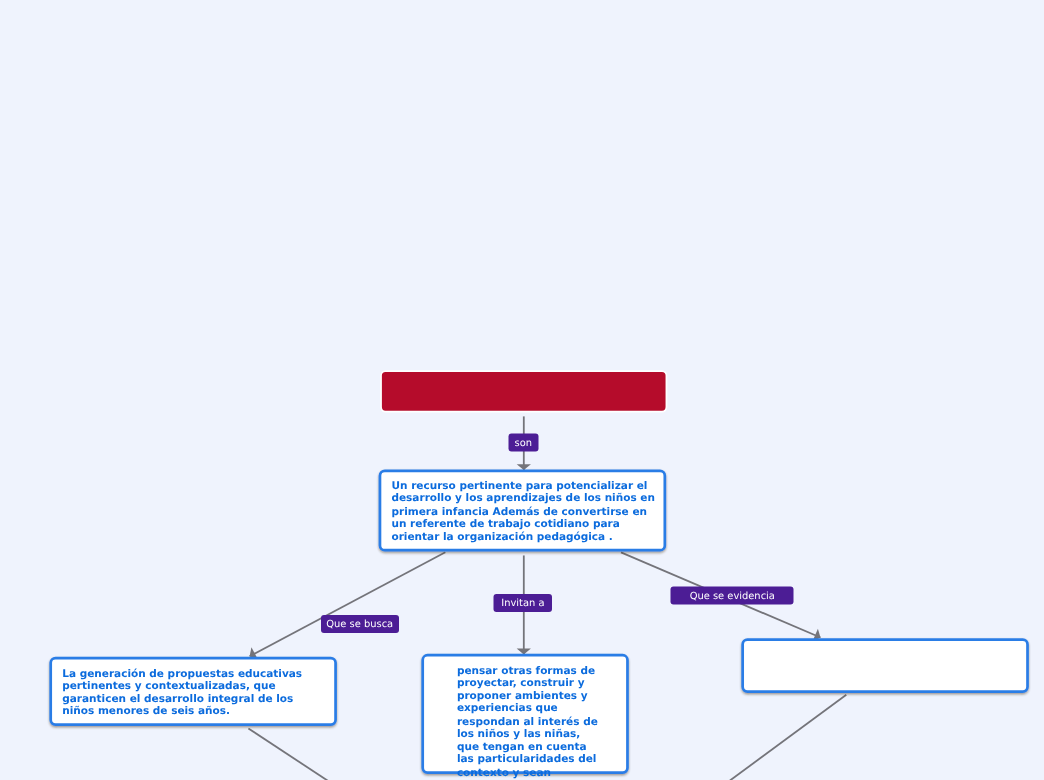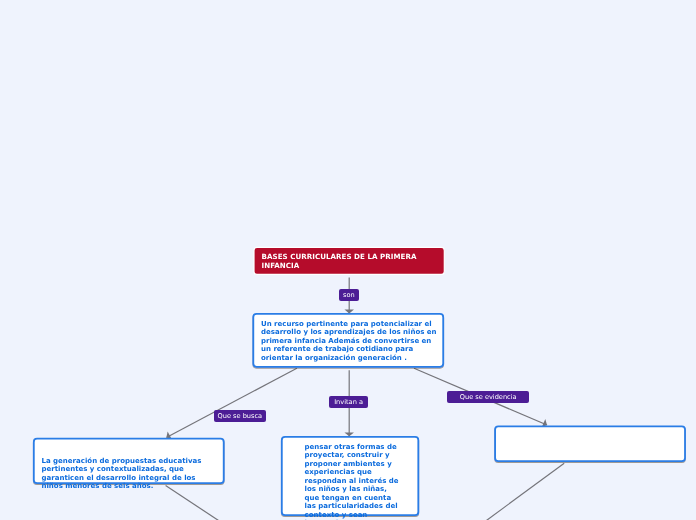--- a/index.html
+++ b/index.html
@@ -52,37 +52,34 @@
     <rect x="254" y="247.4" width="190.3" height="27" rx="3" fill="#b50c2b" stroke="#ffffff" stroke-width="1.2"></rect>
 
     <g filter="url(#nsh)" fill="#ffffff" stroke="#2b7de6" stroke-width="1.8">
       <rect x="253.31" y="313.91" width="189.9" height="52.9" rx="3.2"></rect>
       <rect x="33.81" y="438.71" width="189.9" height="44.4" rx="3.2"></rect>
       <rect x="281.81" y="436.81" width="136.5" height="78.3" rx="3.2"></rect>
       <rect x="495.11" y="426.41" width="189.9" height="34.7" rx="3.2"></rect>
     </g>
   </svg>
 
-  <div class="node root-node" style="left:254px;top:247.4px;width:190.3px;height:27px;">
-    <span>BASES CURRICULARES DE LA PRIMERA INFANCIA</span>
-  </div>
 
   <div class="badge" style="left:339.2px;top:288.7px;width:19.4px;">son</div>
 
   <div class="node blue-node" style="left:252.4px;top:313.0px;width:191.8px;height:54.7px;">
-    <span>Un recurso pertinente para potencializar el desarrollo y los aprendizajes de los niños en primera infancia Además de convertirse en un referente de trabajo cotidiano para orientar la organización generación .</span>
+    <span>Un recurso pertinente para potencializar el desarrollo y los aprendizajes de los niños en primera infancia Además de convertirse en un referente de trabajo cotidiano para orientar la organización pedagógica .</span>
   </div>
 
   <div class="badge" style="left:214px;top:392px;width:51.7px;margin-top:18px;">Que se busca</div>
 
   <div class="badge" style="left:328.9px;top:395.9px;width:39.4px;">Invitan a</div>
 
   <div class="badge" style="left:447.2px;top:390.8px;width:82px;">Que se evidencia</div>
 
-  <div class="node blue-node" style="left:32.9px;top:437.8px;width:191.8px;height:40px;margin-top:12px;">
+  <div class="node blue-node" style="left:32.9px;top:437.8px;width:191.8px;height:40px;">
     <span>La generación de propuestas educativas pertinentes y contextualizadas, que garanticen el desarrollo integral de los niños menores de seis años.</span>
   </div>
 
   <div class="node blue-node" style="left:296px;top:435.9px;width:113px;height:80.1px;">
     <span>pensar otras formas de proyectar, construir y proponer ambientes y experiencias que respondan al interés de los niños y las niñas, que tengan en cuenta las particularidades del contexto y sean integradoras.</span>
   </div>
 
 
 </div>
 

